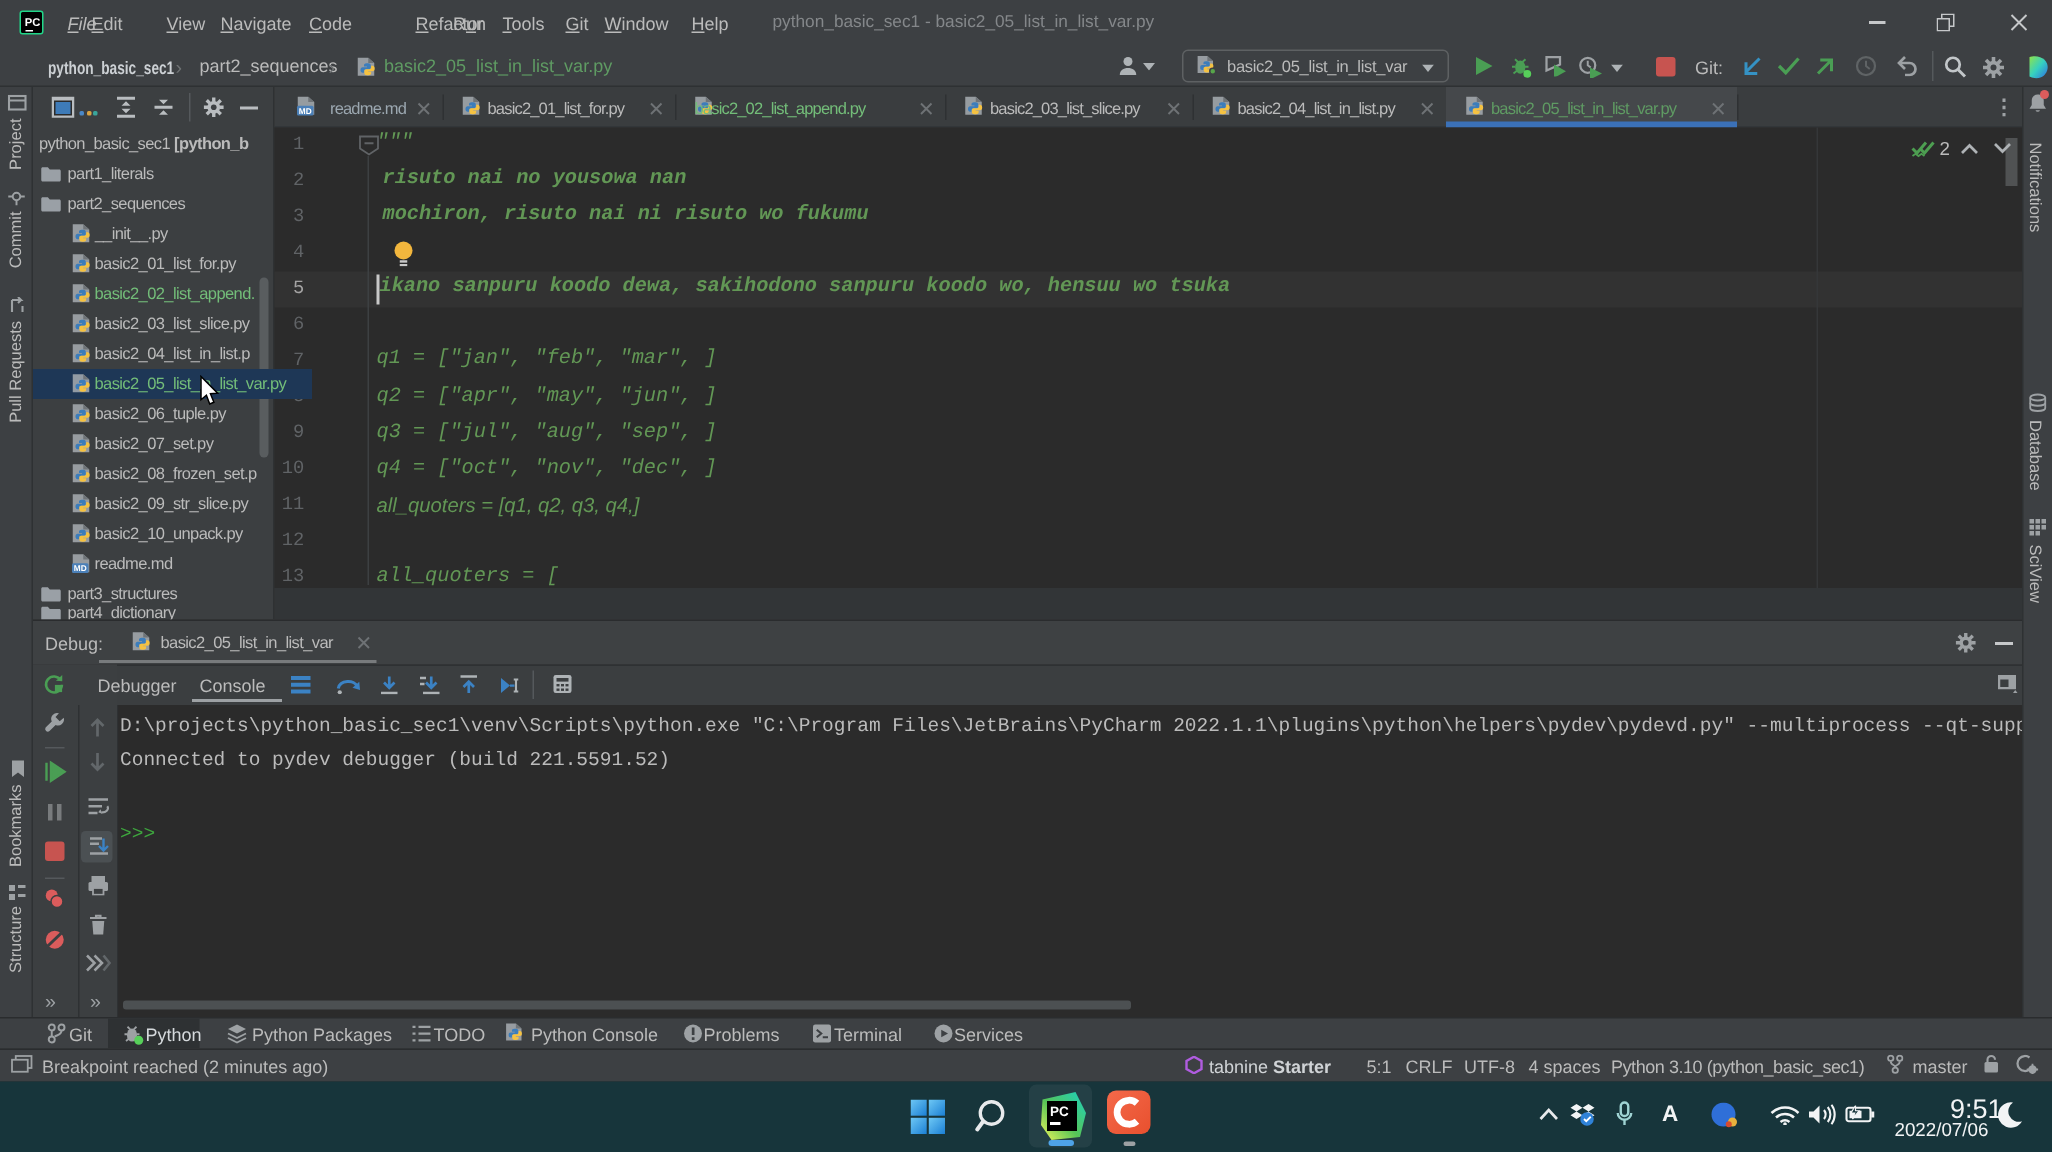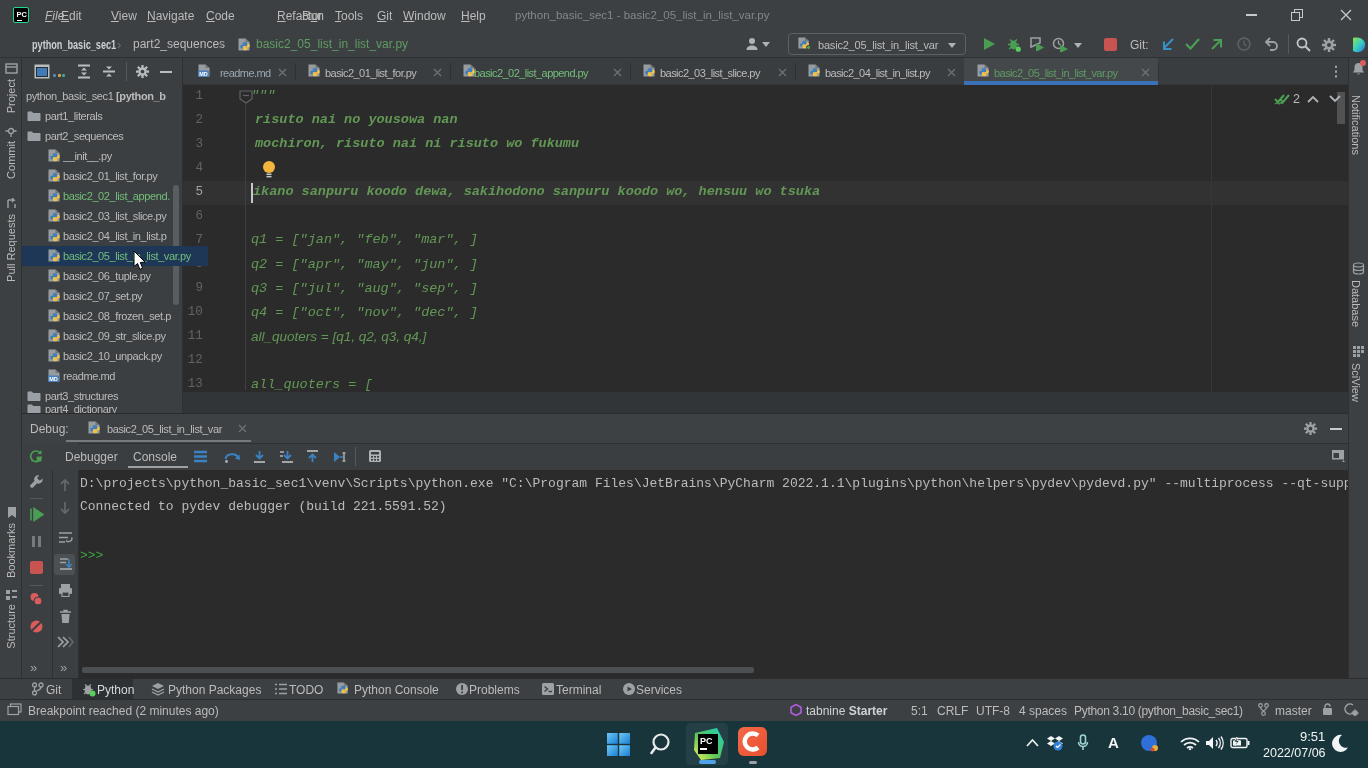--- a/index.html
+++ b/index.html
@@ -334,21 +334,21 @@
 <svg class="ab" style="left:433px;top:68px" width="9" height="9" viewBox="0 0 9 9">
     <path d="M1 1l7 7M8 1l-7 7" stroke="#6e7275" stroke-width="1.3"></path>
   </svg>
 <div class="ab" style="left:630px;top:63px;width:1px;height:17px;background:#2e3133"></div>
 <svg class="ab" style="left:462px;top:63px" width="15" height="15" viewBox="0 0 15 15">
     <path d="M1.5 1.5h7l4 3.5v8.5h-11z" fill="#a7adb2" opacity="0.85"></path>
     <path d="M8.5 1.5l4 3.5h-4z" fill="#6f7478"></path>
     <path d="M7.2 5.5c-1.8 0-2.1.8-2.1 1.5v1h2.2v.5H4.1c-1 0-1.6.6-1.6 2s.7 2 1.6 2h1v-1.2c0-.8.6-1.4 1.5-1.4h2.2c.7 0 1.3-.6 1.3-1.3V7c0-.8-.6-1.5-2-1.5z" fill="#3c7dbb" transform="scale(0.9) translate(1.2,0.2)"></path>
     <path d="M8.3 14c1.8 0 2.1-.8 2.1-1.5v-1H8.2V11h3.2c1 0 1.6-.6 1.6-2s-.7-2-1.6-2h-1v1.2c0 .8-.6 1.4-1.5 1.4H6.7c-.7 0-1.3.6-1.3 1.3v1.6c0 .8.6 1.5 2 1.5z" fill="#f5c242" transform="scale(0.9) translate(1.2,0.6)"></path>
   </svg>
-<div class="ab txt" style="left:474px;top:68px;font-size:11px;color:#73bd79;letter-spacing:-0.55px">basic2_02_list_append.py</div>
+<div class="ab txt" style="left:463px;top:68px;font-size:11px;color:#73bd79;letter-spacing:-0.55px">basic2_02_list_append.py</div>
 <svg class="ab" style="left:613px;top:68px" width="9" height="9" viewBox="0 0 9 9">
     <path d="M1 1l7 7M8 1l-7 7" stroke="#6e7275" stroke-width="1.3"></path>
   </svg>
 <div class="ab" style="left:795px;top:63px;width:1px;height:17px;background:#2e3133"></div>
 <svg class="ab" style="left:642px;top:63px" width="15" height="15" viewBox="0 0 15 15">
     <path d="M1.5 1.5h7l4 3.5v8.5h-11z" fill="#a7adb2" opacity="0.85"></path>
     <path d="M8.5 1.5l4 3.5h-4z" fill="#6f7478"></path>
     <path d="M7.2 5.5c-1.8 0-2.1.8-2.1 1.5v1h2.2v.5H4.1c-1 0-1.6.6-1.6 2s.7 2 1.6 2h1v-1.2c0-.8.6-1.4 1.5-1.4h2.2c.7 0 1.3-.6 1.3-1.3V7c0-.8-.6-1.5-2-1.5z" fill="#3c7dbb" transform="scale(0.9) translate(1.2,0.2)"></path>
     <path d="M8.3 14c1.8 0 2.1-.8 2.1-1.5v-1H8.2V11h3.2c1 0 1.6-.6 1.6-2s-.7-2-1.6-2h-1v1.2c0 .8-.6 1.4-1.5 1.4H6.7c-.7 0-1.3.6-1.3 1.3v1.6c0 .8.6 1.5 2 1.5z" fill="#f5c242" transform="scale(0.9) translate(1.2,0.6)"></path>
   </svg>
@@ -729,16 +729,16 @@
 <svg class="ab" style="left:1205px;top:736px" width="20" height="14" viewBox="0 0 20 14">
     <path d="M1 5h3l4-4v12l-4-4H1z" fill="#f2f4f5"></path>
     <path d="M11 4a5 5 0 0 1 0 6M13.5 2a8 8 0 0 1 0 10M16 0.5a11 11 0 0 1 0 13" stroke="#f2f4f5" stroke-width="1.4" fill="none"></path>
   </svg>
 <svg class="ab" style="left:1230px;top:737px" width="21" height="12" viewBox="0 0 21 12">
     <rect x="1" y="1.5" width="16" height="9" rx="1.5" fill="none" stroke="#f2f4f5" stroke-width="1.4"></rect>
     <rect x="17.5" y="4" width="2" height="4" fill="#f2f4f5"></rect>
     <rect x="3" y="3.5" width="8" height="5" fill="#f2f4f5"></rect>
     <path d="M7 0l-3 5h2.5L5 9l4.5-5.5H7z" fill="#17353b" stroke="#f2f4f5" stroke-width="0.8"></path>
   </svg>
-<div class="ab txt" style="left:1300px;top:730px;font-size:13px;color:#f2f4f5;">9:51</div>
+<div class="ab txt" style="left:1300px;top:730px;font-size:18px;color:#f2f4f5;">9:51</div>
 <div class="ab txt" style="left:1263px;top:747px;font-size:12.5px;color:#f2f4f5;">2022/07/06</div>
 <svg class="ab" style="left:1331px;top:734px" width="18" height="18" viewBox="0 0 18 18">
     <path d="M11 1A8.5 8.5 0 1 0 17 13.5 7 7 0 0 1 11 1z" fill="#f2f4f5"></path>
   </svg>
 </body></html>

